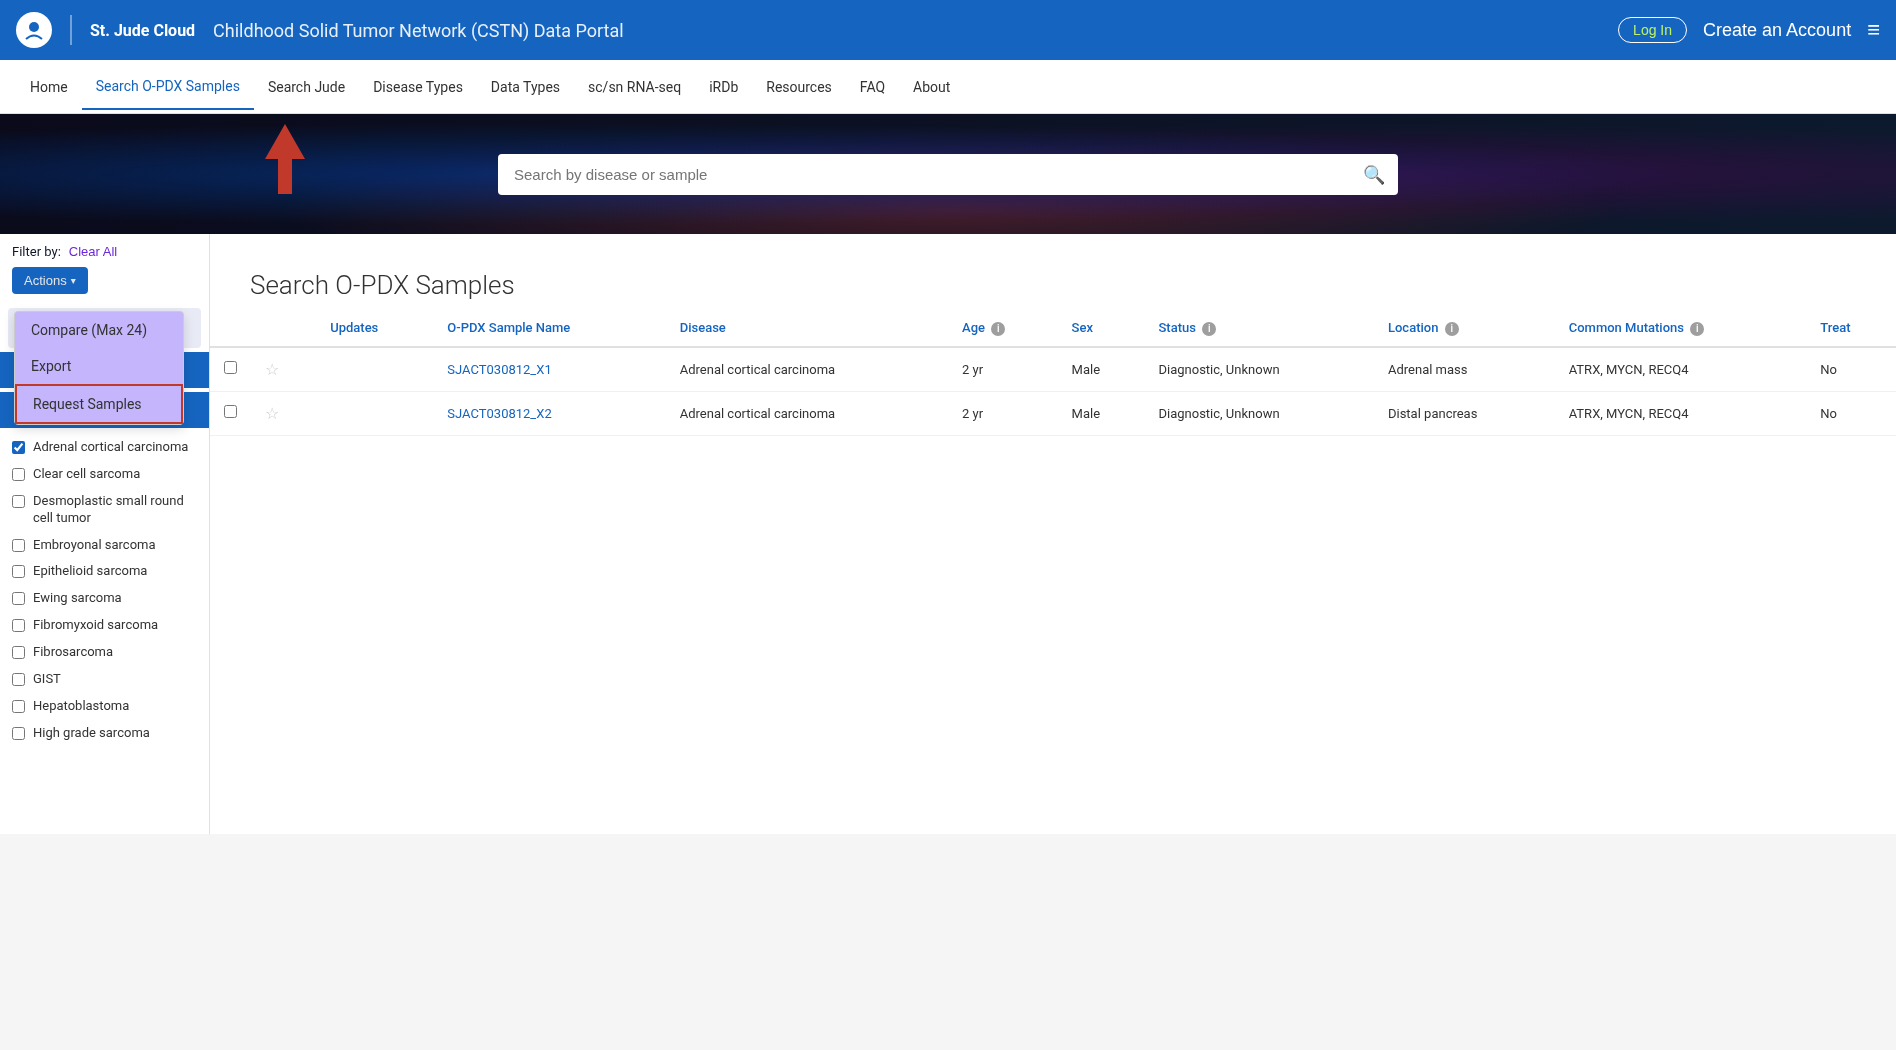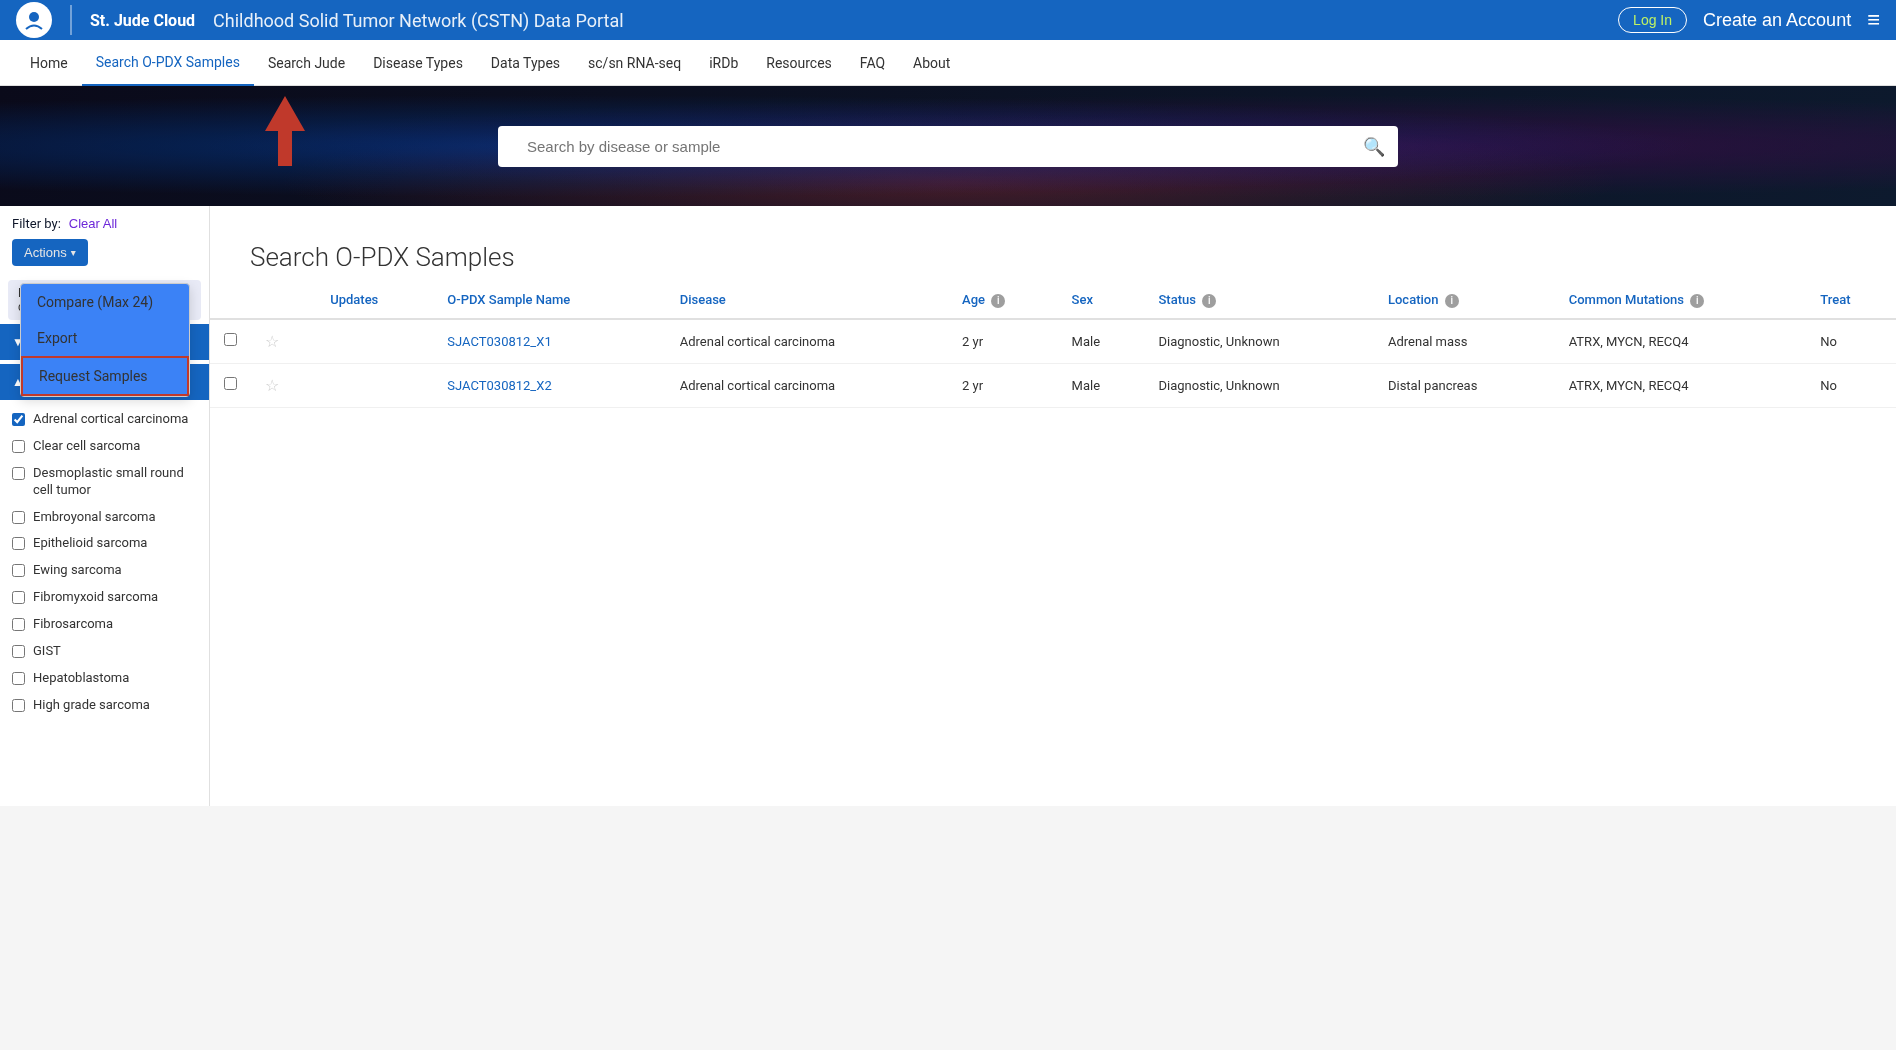--- a/index.html
+++ b/index.html
@@ -5,21 +5,21 @@
     * { box-sizing: border-box; margin: 0; padding: 0; }
     body { font-family: -apple-system, BlinkMacSystemFont, 'Segoe UI', Roboto, sans-serif; font-size: 14px; background: #f5f5f5; color: #333; }
 
     
     .top-bar {
       background: #1565c0;
       color: white;
       display: flex;
       align-items: center;
       padding: 8px 16px;
-      height: 40px;
+      height: 60px;
     }
     .top-bar-logo {
       display: flex;
       align-items: center;
       gap: 10px;
     }
     .logo-icon {
       width: 36px; height: 36px;
       background: white;
       border-radius: 50%;
@@ -59,21 +59,21 @@
     }
     .hamburger { color: white; font-size: 22px; cursor: pointer; }
 
     
     .main-nav {
       background: white;
       border-bottom: 1px solid #e0e0e0;
       display: flex;
       align-items: center;
       padding: 0 16px;
-      height: 46px;
+      height: 54px;
       gap: 0;
     }
     .nav-item {
       padding: 0 14px;
       height: 46px;
       display: flex; align-items: center;
       font-size: 14px;
       color: #333;
       cursor: pointer;
       text-decoration: none;
@@ -97,21 +97,21 @@
                   linear-gradient(135deg, #0a0a1a 0%, #0d1a2e 100%);
     }
     .hero-search-container {
       position: relative;
       z-index: 2;
       width: 70%;
       max-width: 900px;
     }
     .hero-search {
       width: 100%;
-      padding: 12px 48px 12px 29px;
+      padding: 12px 48px 12px 16px;
       border: none;
       border-radius: 4px;
       font-size: 15px;
       outline: none;
       background: white;
     }
     .hero-search-icon {
       position: absolute; right: 12px; top: 50%; transform: translateY(-50%);
       color: #555; font-size: 18px; cursor: pointer;
     }
@@ -183,22 +183,22 @@
       font-size: 13px;
       color: #333;
     }
     .sidebar-item input[type=checkbox] { margin-top: 2px; cursor: pointer; accent-color: #1565c0; }
     .sidebar-item label { cursor: pointer; line-height: 1.3; }
 
     
     .actions-dropdown {
       position: absolute;
       top: 44px;
-      left: 8px;
-      background: #3b82f6;
+      left: 2px;
+      background: #c4b5fd;
       border: 1px solid #ccc;
       border-radius: 4px;
       box-shadow: 0 4px 12px rgba(0,0,0,0.15);
       z-index: 100;
       min-width: 170px;
     }
     .actions-dropdown-item {
       padding: 10px 16px;
       font-size: 14px;
       cursor: pointer;

